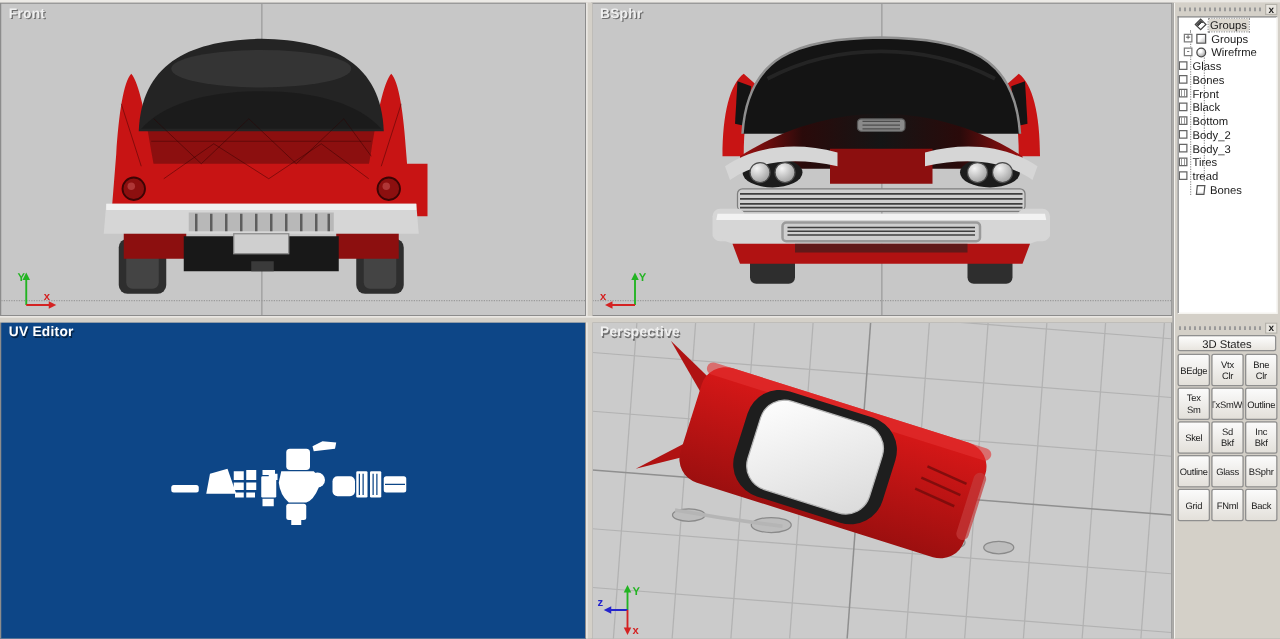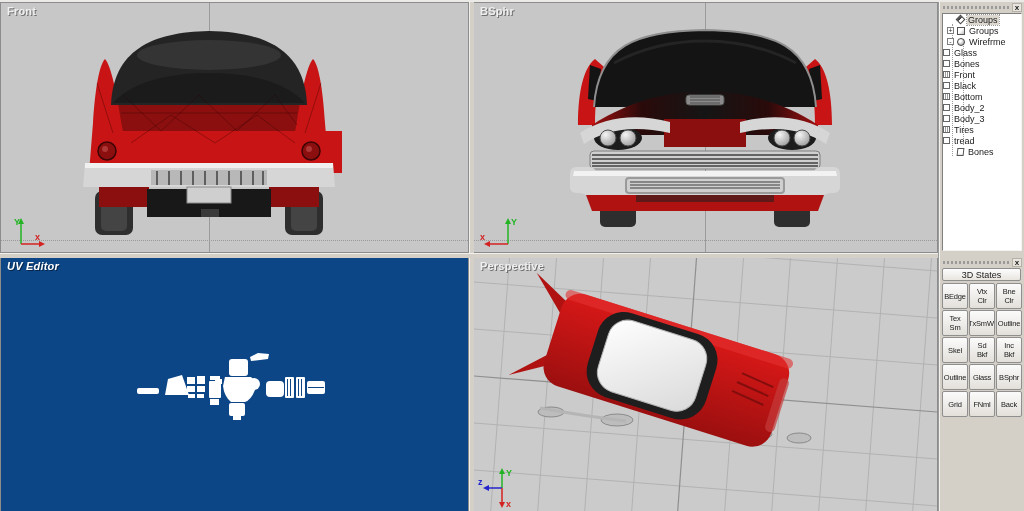--- a/index.html
+++ b/index.html
@@ -11,21 +11,21 @@
   
   .viewport{position:absolute;overflow:hidden;border:1px solid #8c8c8c;box-sizing:border-box;}
   .vp-front{left:0;top:0;width:469px;height:251px;background:var(--viewport_bg);}
   .vp-back{left:473px;top:0;width:465px;height:251px;background:var(--viewport_bg);}
   .vp-uv{left:0;top:255px;width:469px;height:256px;background:var(--uv_bg);}
   .vp-persp{left:473px;top:255px;width:465px;height:256px;background:var(--persp_bg);}
   .vp-label{
     position:absolute;top:2px;left:6px;font-size:11px;font-weight:bold;
     color:#efefef;text-shadow:1px 1px 0 #6e6e6e;letter-spacing:.2px;z-index:5;
   }
-  .vp-uv .vp-label{color:#ffffff;text-shadow:1px 1px 0 #062548;font-style:italic;}
+  .vp-uv .vp-label{color:#ffffff;text-shadow:1px 1px 0 #062548;}
   .centerline{position:absolute;top:0;bottom:0;width:1px;background:#9b9b9b;}
   .groundline{position:absolute;left:0;right:0;top:237px;border-top:1px dotted #9a9a9a;}
   .vp-svg{position:absolute;left:0;top:0;}
   .gizmo{position:absolute;left:4px;bottom:2px;z-index:6;}
   .gz-y{stroke:var(--axis_y);}.gz-x{stroke:var(--axis_x);}.gz-z{stroke:var(--axis_z);}
   .gz-ty{fill:var(--axis_y);}.gz-tx{fill:var(--axis_x);}.gz-tz{fill:var(--axis_z);}
   .gizmo text{font-size:9px;font-weight:bold;font-family:"Liberation Sans",sans-serif;}
 
   
   .splitter{position:absolute;background:var(--window_bg);}

